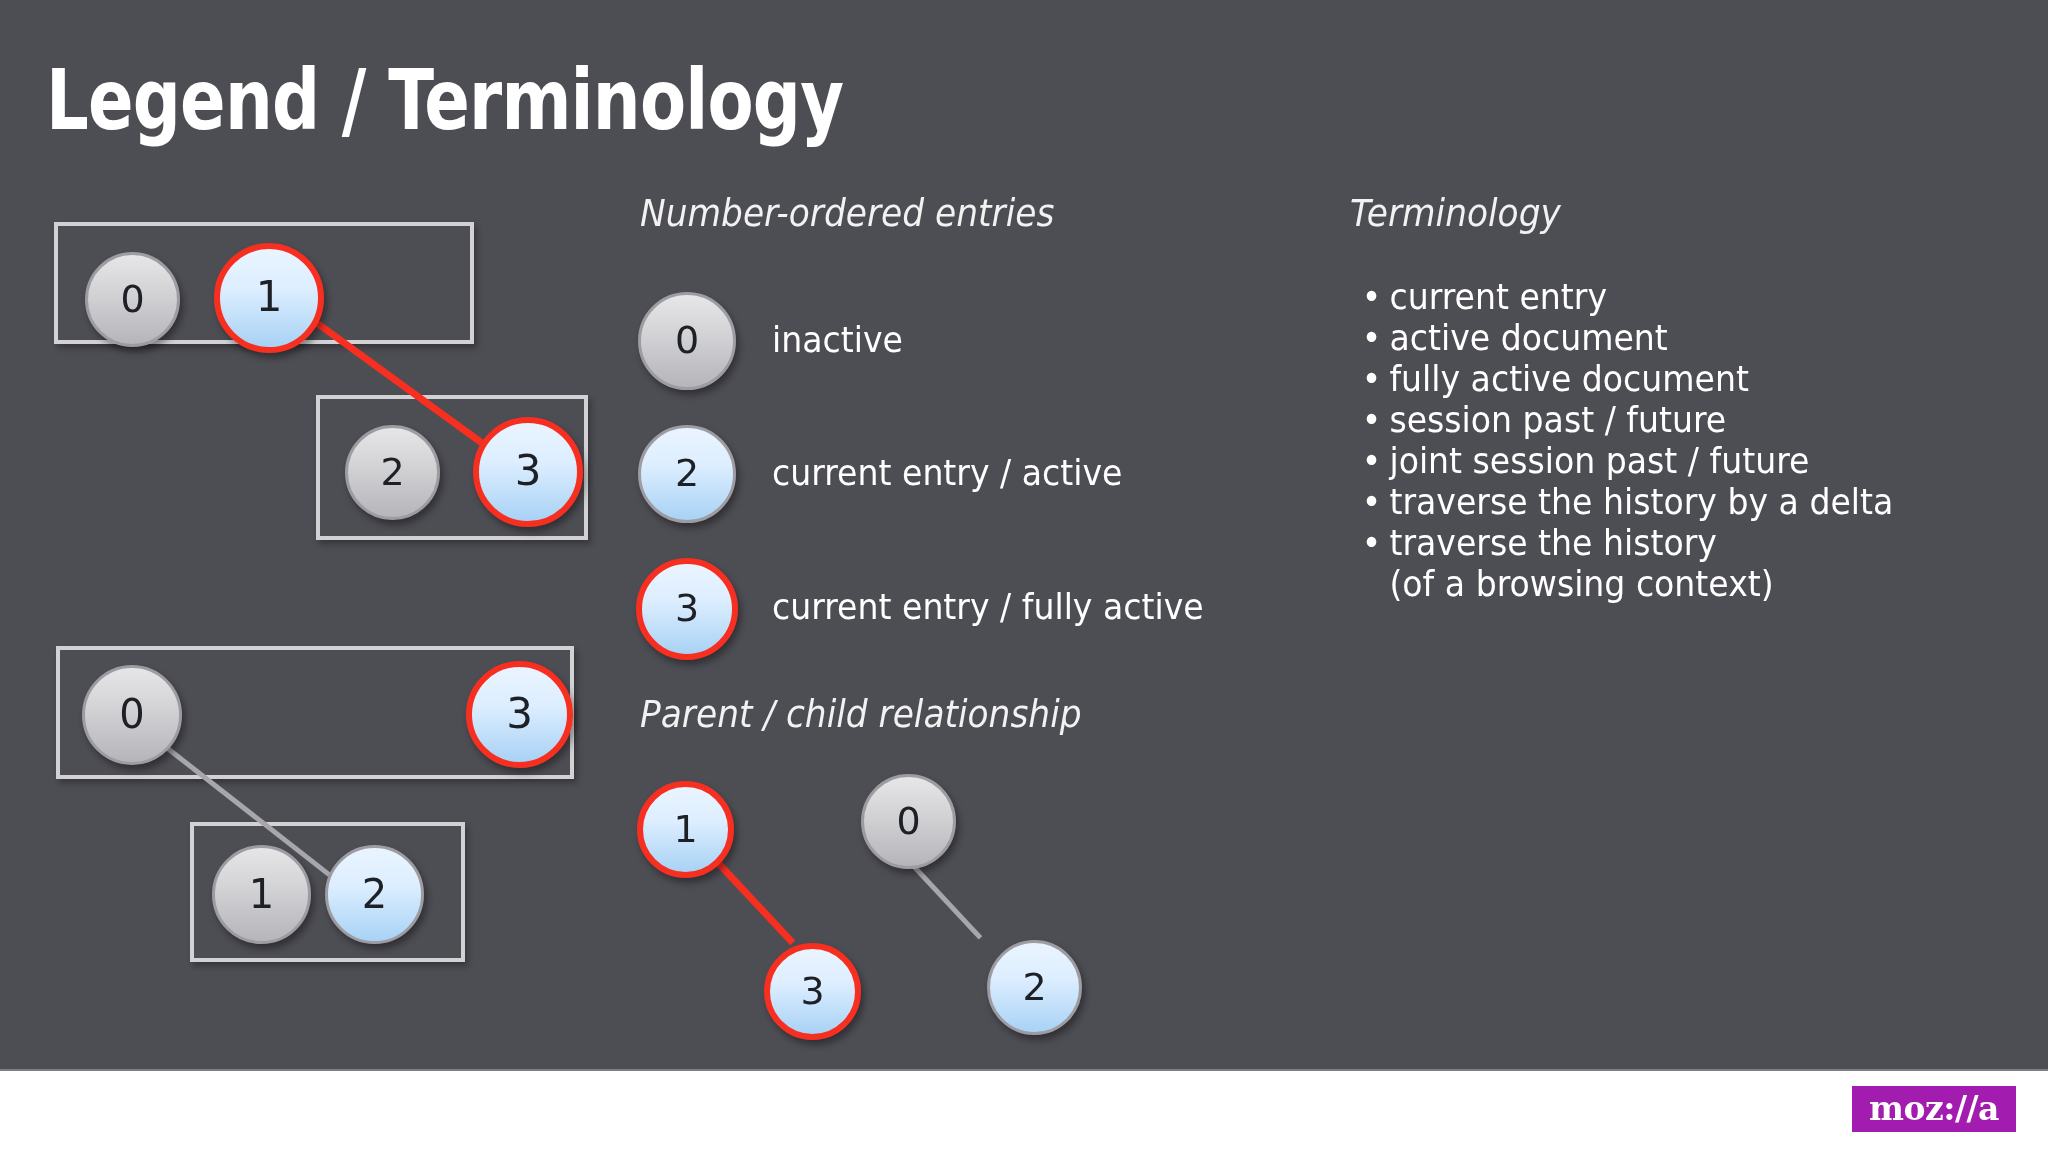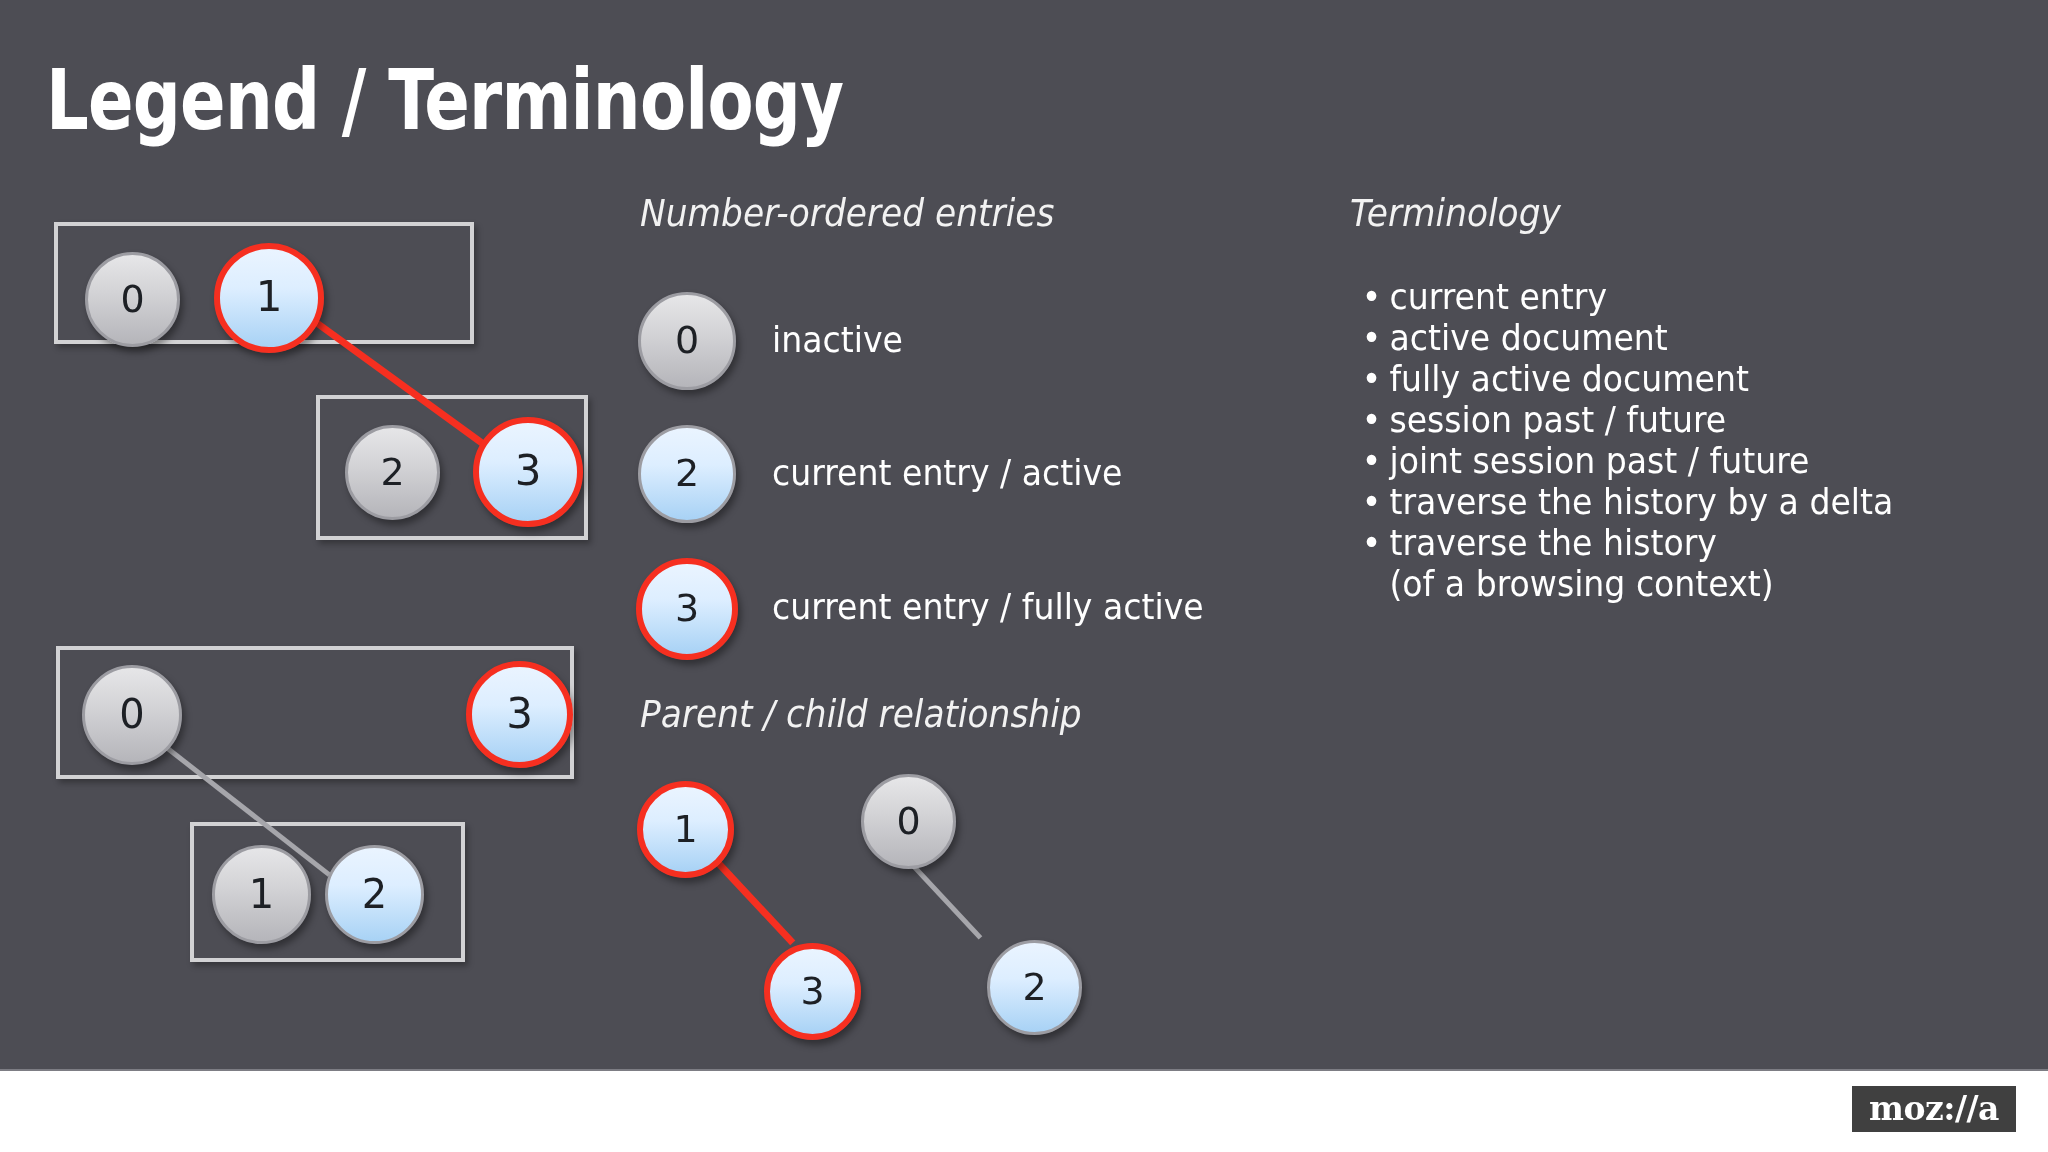--- a/index.html
+++ b/index.html
@@ -162,21 +162,21 @@
     color: #ffffff;
   }
 
   
   .moz-logo {
     position: absolute;
     left: 1852px;
     top: 1086px;
     width: 164px;
     height: 46px;
-    background: #404040;
+    background: #a21caf;
     display: flex;
     align-items: center;
     justify-content: center;
   }
   .moz-logo .wordmark {
     font-family: "DejaVu Serif", serif;
     font-weight: bold;
     font-size: 33px;
     line-height: 33px;
     color: #ffffff;

